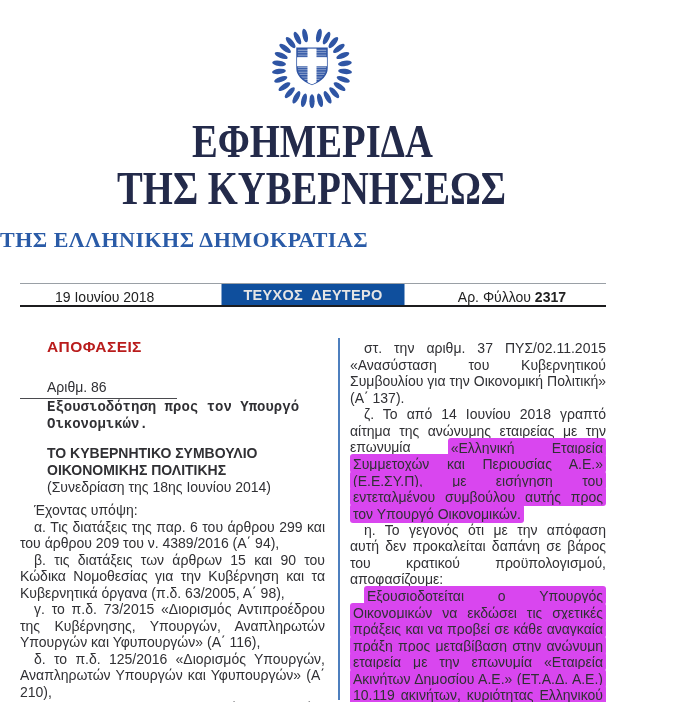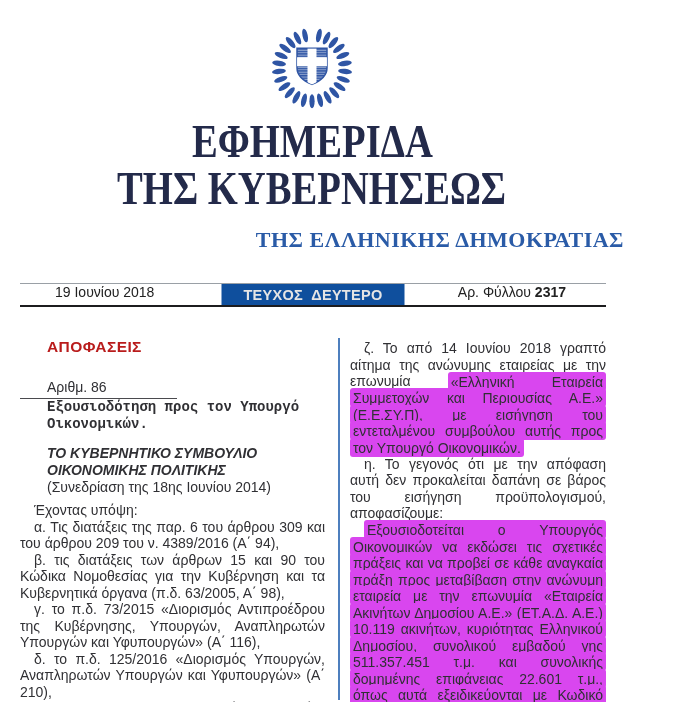--- a/index.html
+++ b/index.html
@@ -14,30 +14,30 @@
   
   .emblem{position:absolute;top:24px;left:50%;transform:translateX(-50%);}
   .masthead-title{
     position:absolute;top:118px;left:0;width:100%;
     text-align:center;font-family:"Liberation Serif", serif;
     font-weight:bold;color:#232a4a;font-size:46px;line-height:47px;
     margin:0;
   }
   .masthead-title .tline{display:inline-block;transform:scaleX(.84);transform-origin:center;white-space:nowrap;}
   .masthead-subtitle{
-    position:absolute;top:227px;left:0;width:100%;text-align:right;
+    position:absolute;top:227px;left:0;width:100%;text-align:left;
     font-family:"Liberation Serif", serif;font-weight:bold;
     color:#2a5ba7;font-size:22px;letter-spacing:.5px;margin:0;
   }
 
   
   .issue-bar{
     position:absolute;top:283px;left:20px;right:18px;height:21px;
     border-top:1px solid #9aa0a6;border-bottom:2.5px solid #1c1c1e;
-    display:flex;align-items:flex-start;font-size:14px;color:#222;
+    display:flex;align-items:flex-end;font-size:14px;color:#222;
   }
   .issue-date{padding-left:35px;}
   .issue-volume{
     position:absolute;left:50%;transform:translateX(-50%);
     top:0;bottom:0;width:183px;background:#0f4f9d;color:#e5e5e5;
     font-weight:bold;display:flex;align-items:center;justify-content:center;
     letter-spacing:.3px;font-size:14.5px;white-space:pre;
   }
   .issue-number{position:absolute;right:40px;white-space:nowrap;}
   .issue-number b{font-weight:bold;}
@@ -54,21 +54,21 @@
 
   .section-heading{
     color:#b91c1c;font-weight:bold;font-size:15.5px;
     padding-left:27px;letter-spacing:.4px;margin:1px 0 0 0;
   }
   .decision-number-wrap{
     margin-top:23px;width:157px;box-sizing:border-box;
     border-bottom:1.4px solid #4a4a4e;padding:0 0 3px 27px;
   }
   .decision-title{font-weight:bold;padding-left:27px;margin-top:0;font-family:Liberation Mono, monospace;}
-  .council-heading{font-weight:bold;padding-left:27px;margin-top:13px;line-height:17px;font-style:italic;}
+  .council-heading{font-weight:bold;padding-left:27px;margin-top:13px;line-height:17px;}
   .session-line{padding-left:27px;line-height:17px;}
   .paragraphs{margin-top:6px;text-align:justify;}
   .col-right .paragraphs{margin-top:2px;}
   .para{text-indent:14px;margin:0;}
   mark{
     background:#d946ef;color:inherit;padding:1.5px 3px;border-radius:3px;
     -webkit-box-decoration-break:clone;box-decoration-break:clone;
   }
 </style>
 </head>
@@ -141,32 +141,33 @@
         <span>Αριθμ. 86</span>
       </div>
       <div class="decision-title">Εξουσιοδότηση προς τον Υπουργό Οικονομικών.</div>
       <div class="council-heading">
         <span>ΤΟ ΚΥΒΕΡΝΗΤΙΚΟ ΣΥΜΒΟΥΛΙΟ</span><br>
         <span>ΟΙΚΟΝΟΜΙΚΗΣ ΠΟΛΙΤΙΚΗΣ</span>
       </div>
       <div class="session-line">(Συνεδρίαση της 18ης Ιουνίου 2014)</div>
       <div class="paragraphs">
           <p class="para"><span>Έχοντας υπόψη:</span></p>
-          <p class="para"><span>α. Τις διατάξεις της παρ. 6 του άρθρου 309 και του άρθρου 209 του ν. 4389/2016 (Α΄ 94),</span></p>
+          <p class="para"><span>α. Τις διατάξεις της παρ. 6 του άρθρου 299 και του άρθρου 209 του ν. 4389/2016 (Α΄ 94),</span></p>
           <p class="para"><span>β. τις διατάξεις των άρθρων 15 και 90 του Κώδικα Νομοθεσίας για την Κυβέρνηση και τα Κυβερνητικά όργανα (π.δ. 63/2005, Α΄ 98),</span></p>
           <p class="para"><span>γ. το π.δ. 73/2015 «Διορισμός Αντιπροέδρου της Κυβέρνησης, Υπουργών, Αναπληρωτών Υπουργών και Υφυπουργών» (Α΄ 116),</span></p>
           <p class="para"><span>δ. το π.δ. 125/2016 «Διορισμός Υπουργών, Αναπληρωτών Υπουργών και Υφυπουργών» (Α΄ 210),</span></p>
           <p class="para"><span>ε. το π.δ. 22/2018 «Διορισμός Υπουργών, Αναπληρωτή Υπουργού και Υφυπουργών» (Α΄ 37),</span></p>
         </div>
     </div>
 
     <div class="col-divider"></div>
 
     <div class="col-right">
       <div class="paragraphs">
+          <p class="para"><span>στ. την αριθμ. 37 ΠΥΣ/02.11.2015 «Ανασύσταση του Κυβερνητικού Συμβουλίου για την Οικονομική Πολιτική» (Α΄ 137).</span></p>
           <p class="para"><span>ζ. Το από 14 Ιουνίου 2018 γραπτό αίτημα της ανώνυμης εταιρείας με την επωνυμία </span><mark>«Ελληνική Εταιρεία Συμμετοχών και Περιουσίας Α.Ε.» (Ε.Ε.ΣΥ.Π), με εισήγηση του εντεταλμένου συμβούλου αυτής προς τον Υπουργό Οικονομικών.</mark></p>
-          <p class="para"><span>η. Το γεγονός ότι με την απόφαση αυτή δεν προκαλείται δαπάνη σε βάρος του εισήγηση προϋπολογισμού, αποφασίζουμε:</span></p>
+          <p class="para"><span>η. Το γεγονός ότι με την απόφαση αυτή δεν προκαλείται δαπάνη σε βάρος του κρατικού προϋπολογισμού, αποφασίζουμε:</span></p>
           <p class="para"><mark>Εξουσιοδοτείται ο Υπουργός Οικονομικών να εκδώσει τις σχετικές πράξεις και να προβεί σε κάθε αναγκαία πράξη προς μεταβίβαση στην ανώνυμη εταιρεία με την επωνυμία «Εταιρεία Ακινήτων Δημοσίου Α.Ε.» (ΕΤ.Α.Δ. Α.Ε.) 10.119 ακινήτων, κυριότητας Ελληνικού Δημοσίου, συνολικού εμβαδού γης 511.357.451 τ.μ. και συνολικής δομημένης επιφάνειας 22.601 τ.μ., όπως αυτά εξειδικεύονται με Κωδικό Αριθμό Εθνικού Κτηματολογίου (ΚΑΕΚ) στο Παράρτημα Ι, το οποίο είναι συνημμένο στην παρούσα και στο υπό στοιχείο ζ γραπτό αίτημα της Ε.Ε.Σ.Υ.Π.</mark></p>
         </div>
     </div>
 
   </div>
 </div>
 
 </body></html>

